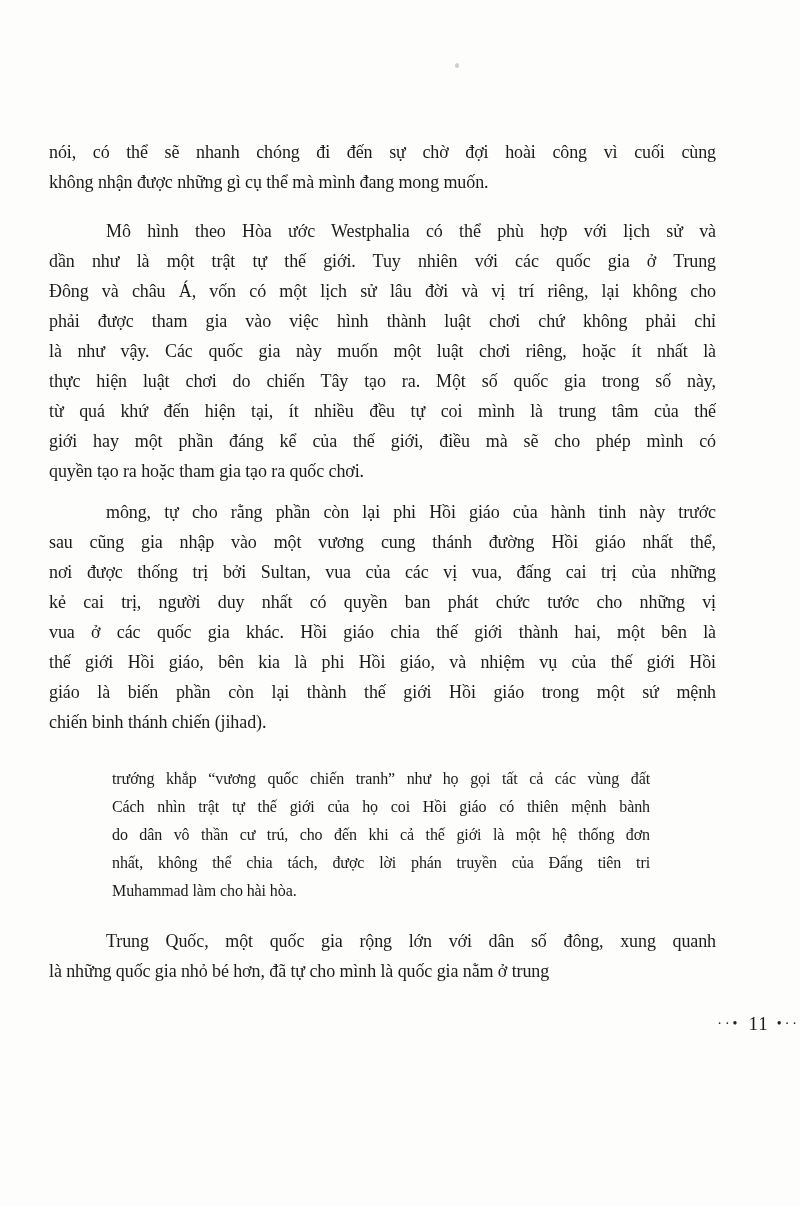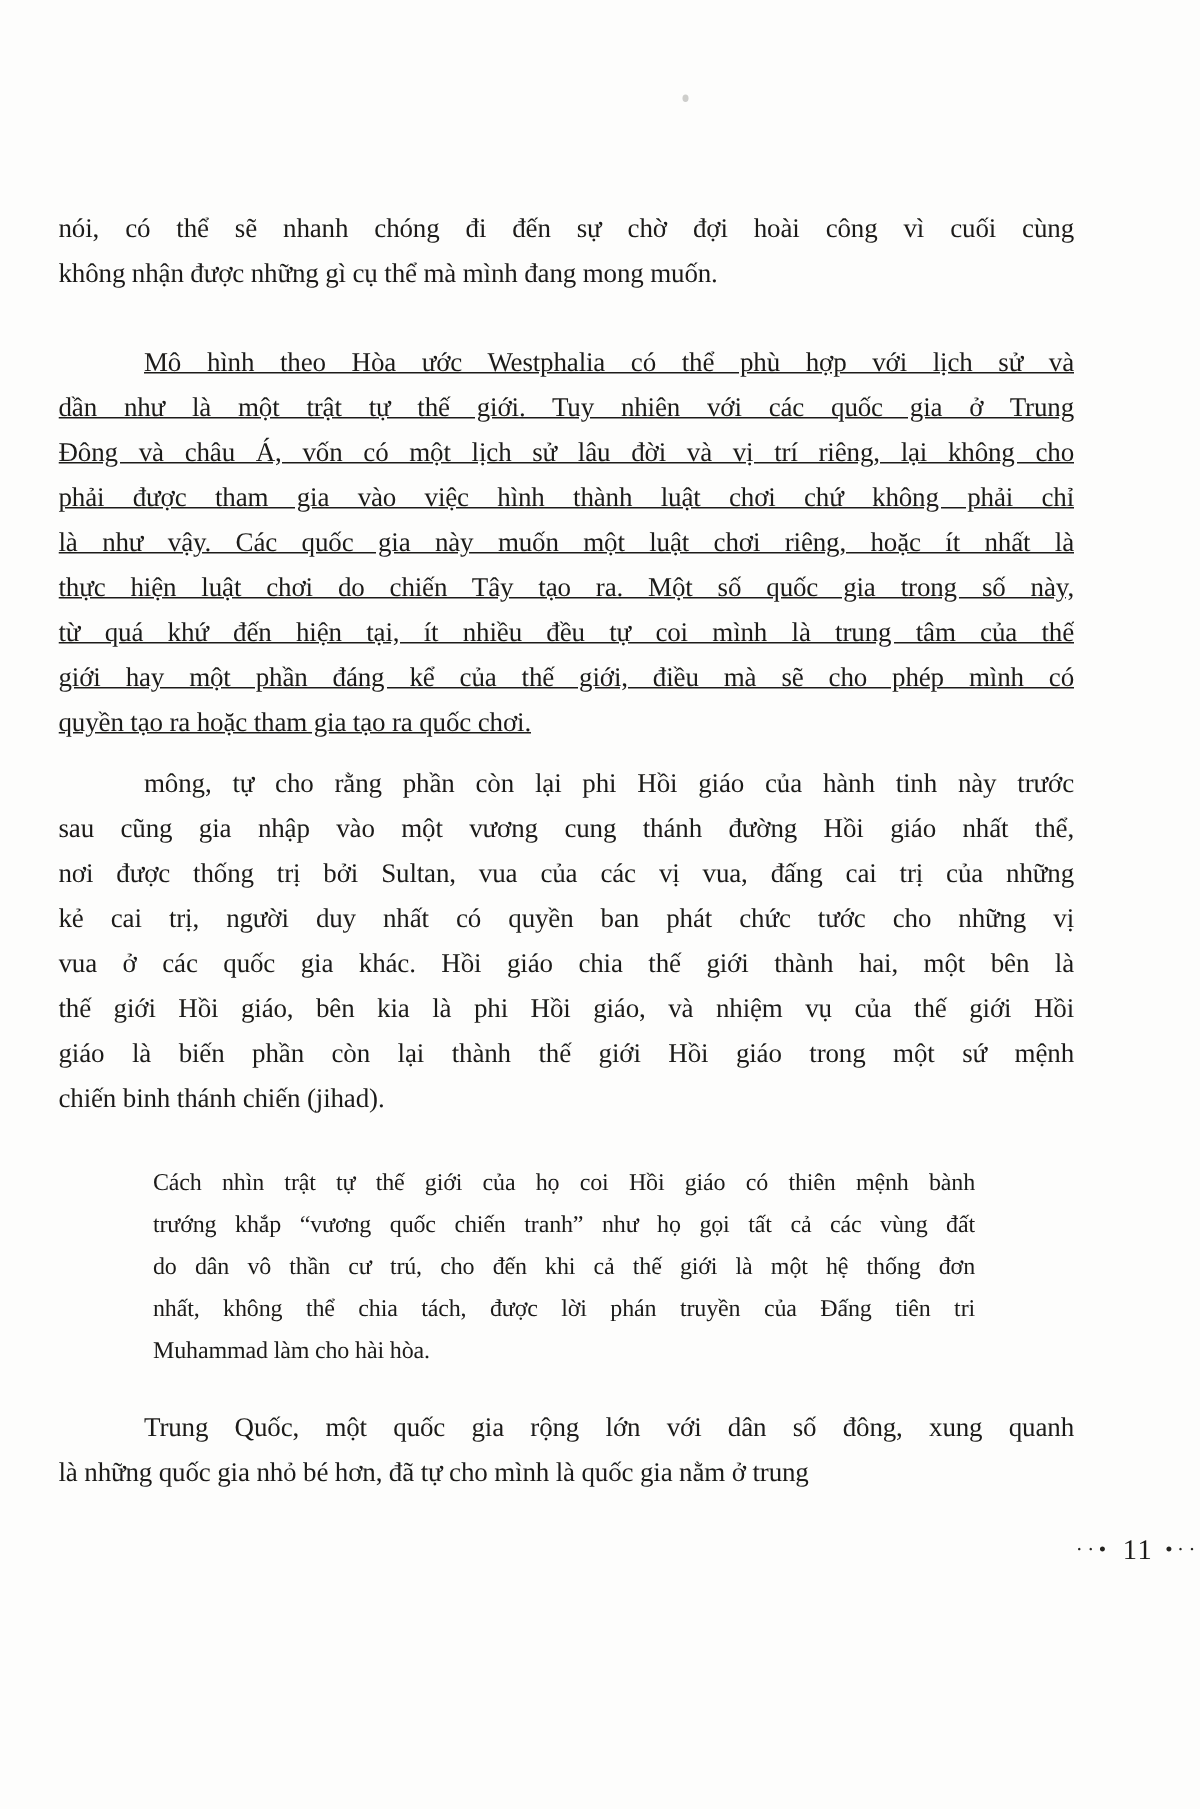--- a/index.html
+++ b/index.html
@@ -12,36 +12,36 @@
     background:var(--paper);
     color:var(--ink);
     font-family:"Liberation Serif","DejaVu Serif",serif;
     overflow:hidden;
   }
   .speck {
     position:absolute; left:455px; top:63px;
     width:4px; height:5px; border-radius:50%;
     background:#b9b9b6; opacity:.7;
   }
-  .body-col { padding:137px 84px 0 39px; }
+  .body-col { padding:137px 84px 0 49px; }
 
   .para { }
   .para .line {
     font-size:18px;
     line-height:30px;
     max-height:30px;
     overflow:hidden;
     text-align:justify;
     text-align-last:justify;
     letter-spacing:-0.1px;
   }
   .para .line.last { text-align-last:left; }
   .para.indent .line:first-child { text-indent:57px; }
 
-  .para:nth-child(2) { margin-top:29px;text-decoration:underline; }
+  .para:nth-child(2) { margin-top:19px; }
   .para:nth-child(3) { margin-top:11px; }
   .para.quote { margin:28px 66px 0 63px; }
   .para.quote .line {
     font-size:16px;
     line-height:28px;
     max-height:28px;
   }
   .para:nth-child(5) { margin-top:21px; }
 
   .folio {
@@ -87,22 +87,22 @@
         <div class="line">mông, tự cho rằng phần còn lại phi Hồi giáo của hành tinh này trước</div>
         <div class="line">sau cũng gia nhập vào một vương cung thánh đường Hồi giáo nhất thể,</div>
         <div class="line">nơi được thống trị bởi Sultan, vua của các vị vua, đấng cai trị của những</div>
         <div class="line">kẻ cai trị, người duy nhất có quyền ban phát chức tước cho những vị</div>
         <div class="line">vua ở các quốc gia khác. Hồi giáo chia thế giới thành hai, một bên là</div>
         <div class="line">thế giới Hồi giáo, bên kia là phi Hồi giáo, và nhiệm vụ của thế giới Hồi</div>
         <div class="line">giáo là biến phần còn lại thành thế giới Hồi giáo trong một sứ mệnh</div>
         <div class="line last">chiến binh thánh chiến (jihad).</div>
       </div>
       <div class="para quote">
+        <div class="line">trướng khắp “vương quốc chiến tranh” như họ gọi tất cả các vùng đất</div>
         <div class="line">Cách nhìn trật tự thế giới của họ coi Hồi giáo có thiên mệnh bành</div>
-        <div class="line">trướng khắp “vương quốc chiến tranh” như họ gọi tất cả các vùng đất</div>
         <div class="line">do dân vô thần cư trú, cho đến khi cả thế giới là một hệ thống đơn</div>
         <div class="line">nhất, không thể chia tách, được lời phán truyền của Đấng tiên tri</div>
         <div class="line last">Muhammad làm cho hài hòa.</div>
       </div>
       <div class="para body indent">
         <div class="line">Trung Quốc, một quốc gia rộng lớn với dân số đông, xung quanh</div>
         <div class="line last">là những quốc gia nhỏ bé hơn, đã tự cho mình là quốc gia nằm ở trung</div>
       </div>
     </main>
 

